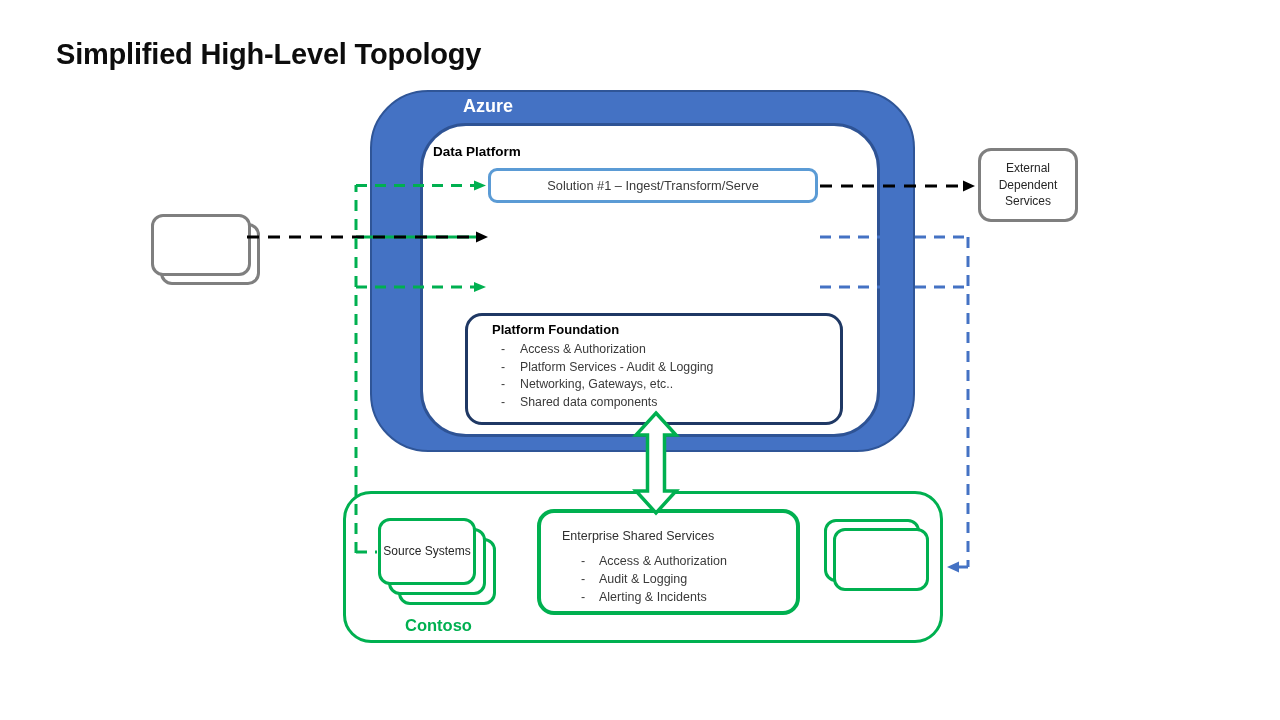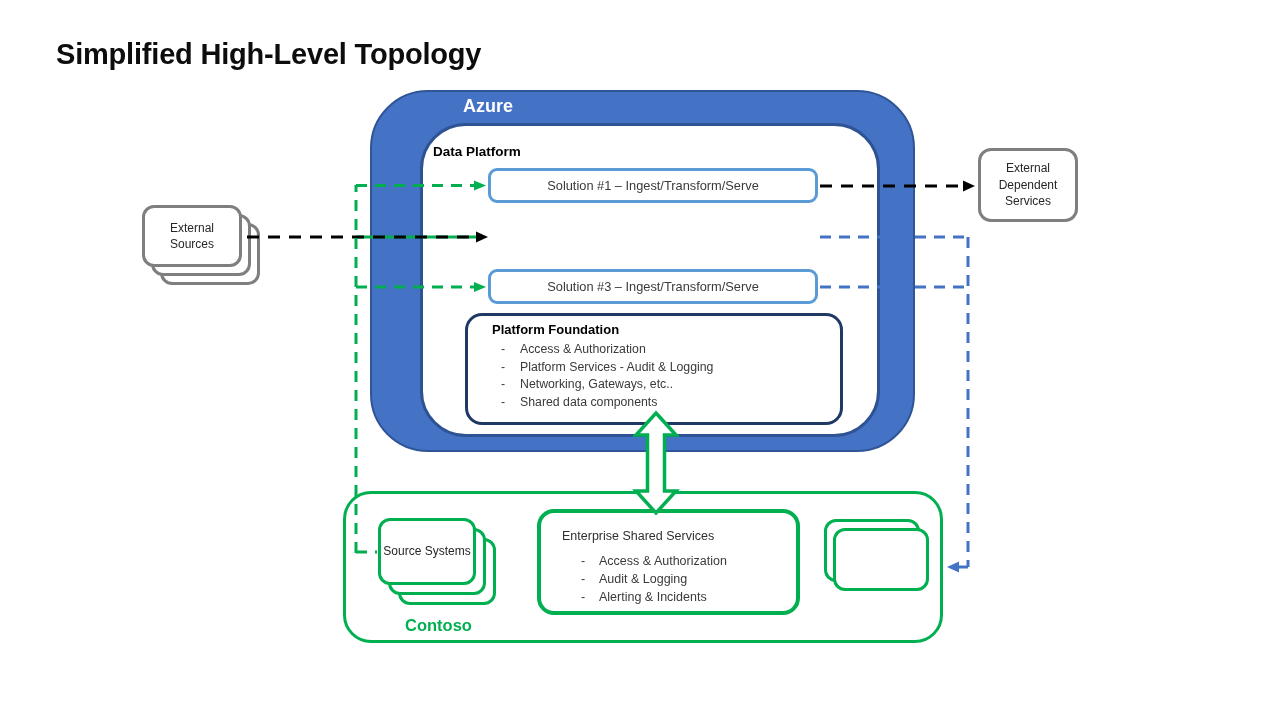--- a/index.html
+++ b/index.html
@@ -72,21 +72,20 @@
 
   <div class="page-title">Simplified High-Level Topology</div>
 
   <div class="azure-box"></div>
   <div class="azure-label">Azure</div>
 
   <div class="data-platform"></div>
   <div class="dp-label">Data Platform</div>
 
   <div class="solution-box sol1">Solution #1 – Ingest/Transform/Serve</div>
-  <div class="solution-box sol3">Solution #3 – Ingest/Transform/Serve</div>
 
   <div class="platform-foundation">
     <div class="pf-title">Platform Foundation</div>
     <ul class="bullet-list">
       <li>
           <span class="dash">-</span>
           <span class="btxt">Access &amp; Authorization</span>
         </li>
       <li>
           <span class="dash">-</span>
@@ -98,23 +97,20 @@
         </li>
       <li>
           <span class="dash">-</span>
           <span class="btxt">Shared data components</span>
         </li>
     </ul>
   </div>
 
   <div class="card gray-card" style="left:160px;top:223px;width:100px;height:62px;"></div>
   <div class="card gray-card" style="left:151px;top:214px;width:100px;height:62px;"></div>
-  <div class="card gray-card" style="left:142px;top:205px;width:100px;height:62px;">
-    <div class="card-label">External Sources</div>
-  </div>
 
   <div class="ext-dep-box">External Dependent Services</div>
 
   <div class="contoso-box"></div>
   <div class="contoso-label">Contoso</div>
 
   <div class="card green-card" style="left:398px;top:538px;width:98px;height:67px;"></div>
   <div class="card green-card" style="left:388px;top:528px;width:98px;height:67px;"></div>
   <div class="card green-card" style="left:378px;top:518px;width:98px;height:67px;">
     <div class="card-label">Source Systems</div>

